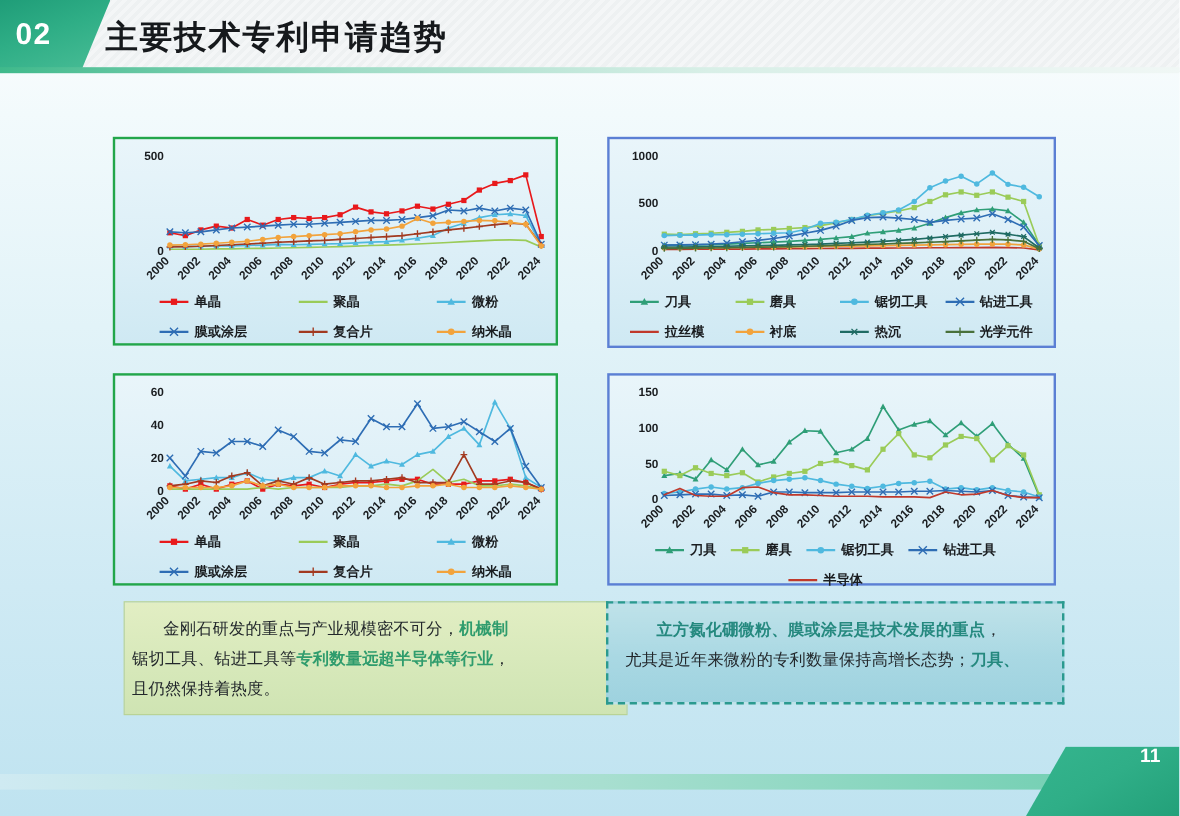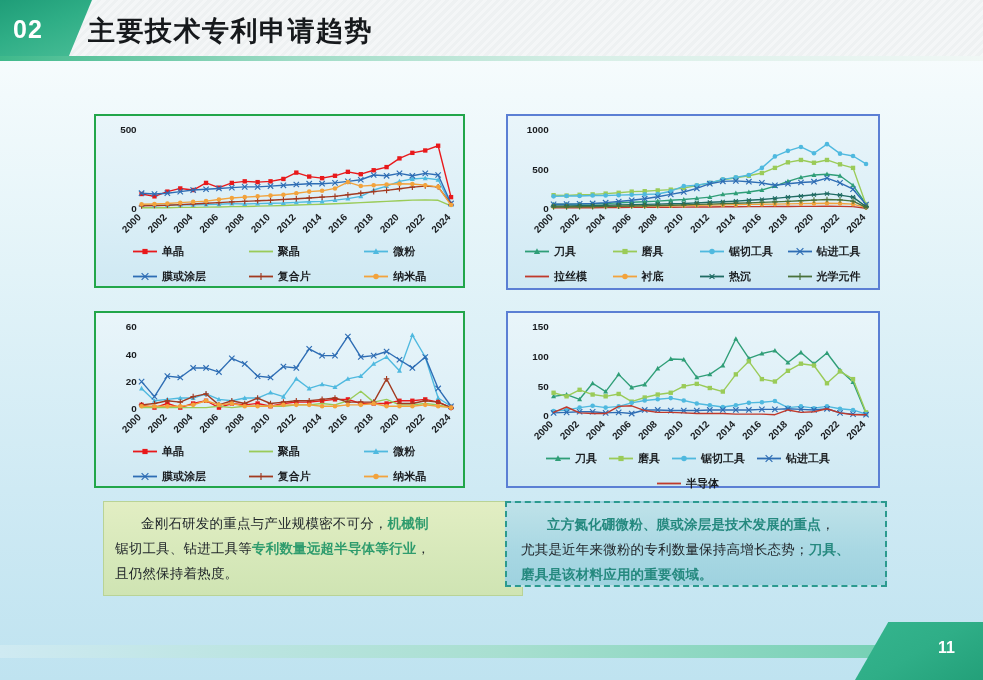--- a/index.html
+++ b/index.html
@@ -71,21 +71,21 @@
   
   .note {
     position: absolute;
     font-size: 13.5px; line-height: 25px; color: #22272b;
     letter-spacing: 0.2px;
   }
   #note-left {
     left: 103px; top: 501px; width: 420px; height: 95px;
     background: linear-gradient(180deg, #e2eec3 0%, #d8e9bb 50%, #cfe4b3 100%);
     border: 1px solid #b9d396;
-    padding: 9px 13px 0 11px;
+    padding: 9px 13px 0 6px;
   }
   #note-right {
     left: 505px; top: 501px; width: 382px; height: 86px;
     background: linear-gradient(180deg, #bfe2e9 0%, #a9d8e3 55%, #9ed2df 100%);
     border: 2px dashed #2b9a8f;
     padding: 9px 14px 0 14px;
     font-family: Liberation Serif, serif;
   }
   .hl-green { color: #2f9c6d; font-weight: bold; }
   .hl-teal  { color: #25897f; font-weight: bold; }
@@ -93,22 +93,22 @@
 
   
   #footer-bar {
     position: absolute; left: 0; bottom: 22px; width: 913px; height: 13px;
     background: linear-gradient(90deg, #cfeaf2 0%, #a8dfd0 55%, #72cfb2 100%);
   }
   #footer-tab {
     position: absolute; right: 0; bottom: 0; width: 128px; height: 58px;
     background: linear-gradient(150deg, #35b58e 0%, #2fae87 50%, #23a079 100%);
     clip-path: polygon(26% 0, 100% 0, 100% 100%, 0 100%);
-    display: flex; align-items: center; justify-content: flex-end;
-    padding-right: 28px; padding-bottom: 6px;
+    display: flex; align-items: flex-start; justify-content: flex-end;
+    padding-right: 16px; padding-bottom: 6px;
   }
   #page-number { color: #ffffff; font-size: 16px; font-weight: bold; }
   .tick-label { font-size: 10px; font-weight: bold; fill: #1a1d20; font-family: "Liberation Sans", sans-serif; }
   .xtick-label { font-size: 10px; font-weight: bold; fill: #1a1d20; font-family: "Liberation Sans", sans-serif; }
 </style>
 </head>
 <body>
 
 <div id="header">
   <div id="section-badge">
@@ -1000,19 +1000,18 @@
   <div>且仍然保持着热度。</div>
 </div>
 
 <div class="note" id="note-right">
   <div>
     <span class="indent hl-teal">立方氮化硼微粉、膜或涂层是技术发展的重点</span><span>，</span>
   </div>
   <div>
     <span>尤其是近年来微粉的专利数量保持高增长态势；</span><span class="hl-teal">刀具、</span>
   </div>
-  <div class="hl-teal">磨具是该材料应用的重要领域。</div>
 </div>
 
 <div id="footer-bar"></div>
 <div id="footer-tab">
   <span id="page-number">11</span>
 </div>
 
 </body></html>

